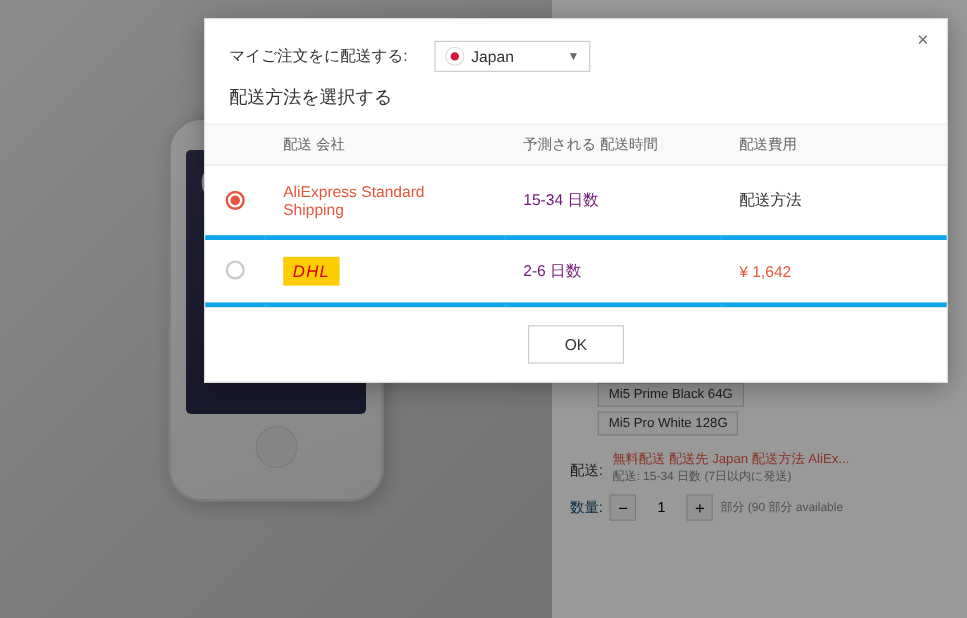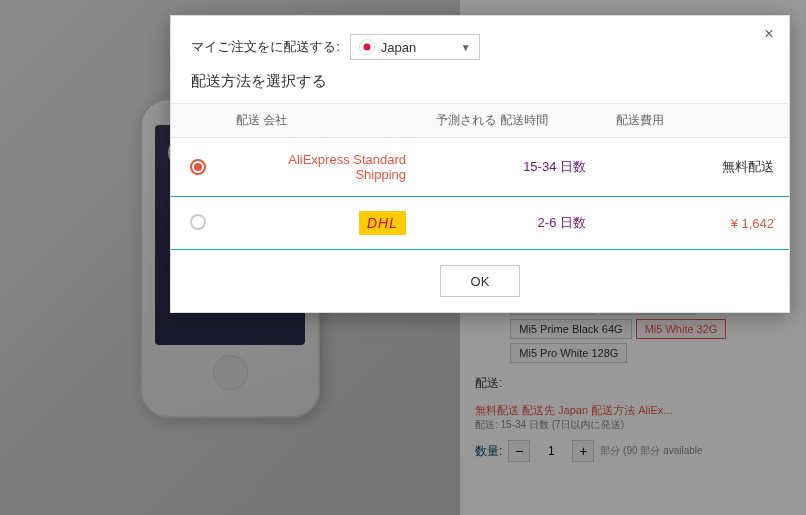--- a/index.html
+++ b/index.html
@@ -205,21 +205,21 @@
       border: none;
       display: flex;
       align-items: center;
       justify-content: center;
     }
 
     .dialog-header {
       padding: 18px 20px 12px;
       display: flex;
       align-items: center;
-      gap: 10px;
+      gap: 22px;
       border-bottom: none;
     }
 
     .dialog-header-label {
       font-size: 13px;
       color: #333;
     }
 
     .country-select-wrapper {
       display: flex;
@@ -298,23 +298,22 @@
     .table-header th:nth-child(2) {
       width: 200px;
     }
 
     .table-header th:nth-child(3) {
       width: 180px;
     }
 
     .table-row td {
       padding: 14px 15px;
-      border-bottom: 1px solid #0ea5e9;
+      border-bottom: 4px solid #0ea5e9;
       vertical-align: middle;
-      text-align: right;
     }
 
     .radio-cell {
       text-align: center;
     }
 
     .radio-btn {
       width: 16px;
       height: 16px;
       border-radius: 50%;
@@ -417,39 +416,38 @@
     <div class="phone-mockup">
       <div class="phone-screen">
         <span>06:23</span>
       </div>
       <div class="phone-home-btn"></div>
     </div>
   </div>
 
   <div class="product-info">
     <div style="margin-top:285px;">
-      <div style="display:flex; align-items:flex-start; gap:20px; margin-bottom:6px;">
+      <div style="display:flex; align-items:flex-start; gap:8px; margin-bottom:6px;">
         <span class="color-label">色:</span>
         <div>
           <div class="color-row">
             <button class="color-btn">Mi5 Gold 32G</button>
             <button class="color-btn">Mi5 Purple 32G</button>
           </div>
           <div class="color-row">
             <button class="color-btn">Mi5 Prime Black 64G</button>
-            <button class="color-btn active">Mi5 White 32G</button>
           </div>
           <div class="color-row">
             <button class="color-btn">Mi5 Pro White 128G</button>
           </div>
         </div>
       </div>
 
       <div class="shipping-section">
-        <div style="display:flex; gap:8px; align-items:flex-start;flex-direction:column;">
+        <div style="display:flex; gap:8px; align-items:flex-end;">
           <span class="section-label">配送:</span>
           <div>
             <div class="shipping-info">無料配送 配送先 Japan 配送方法 AliEx...</div>
             <div class="shipping-sub">配送: 15-34 日数 (7日以内に発送)</div>
           </div>
         </div>
       </div>
 
       <div class="quantity-section">
         <span class="qty-label">数量:</span>
@@ -493,21 +491,21 @@
         <td class="radio-cell">
           <div class="radio-btn selected"></div>
         </td>
         <td>
           <span class="carrier-name">AliExpress Standard Shipping</span>
         </td>
         <td>
           <span class="delivery-time">15-34 日数</span>
         </td>
         <td>
-          <span class="free-shipping">無料配送</span>
+          <span class="free-shipping">配送方法</span>
         </td>
       </tr>
 
       <tr class="table-row">
         <td class="radio-cell">
           <div class="radio-btn"></div>
         </td>
         <td>
           <div class="dhl-logo">DHL</div>
         </td>

